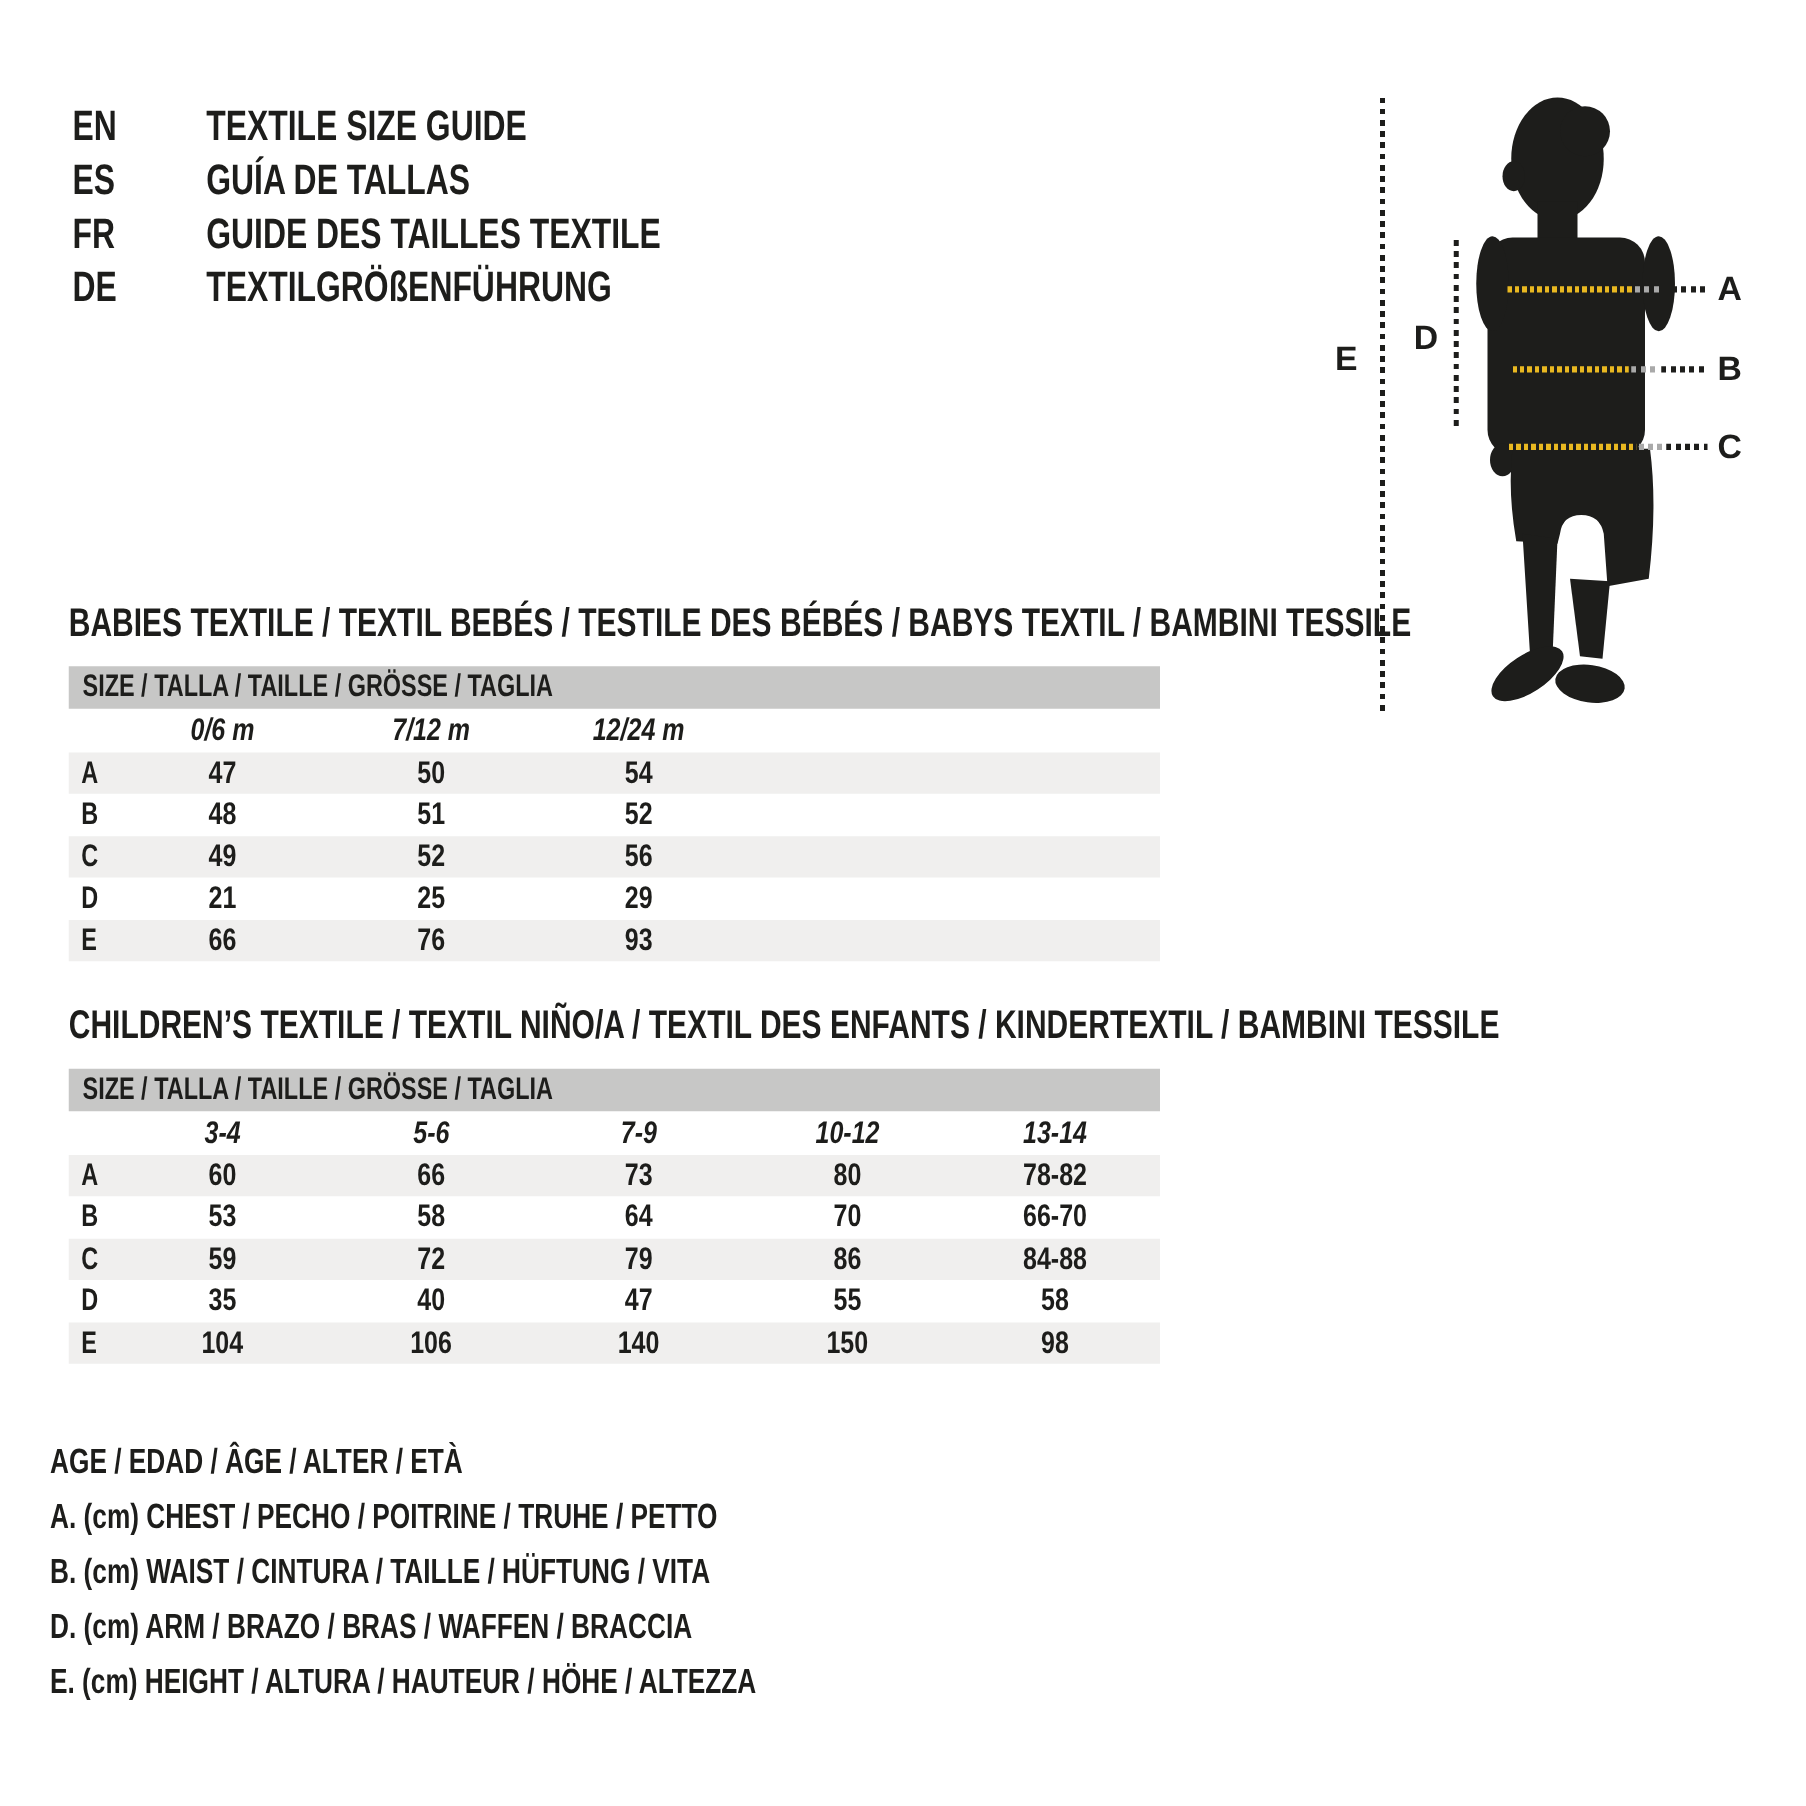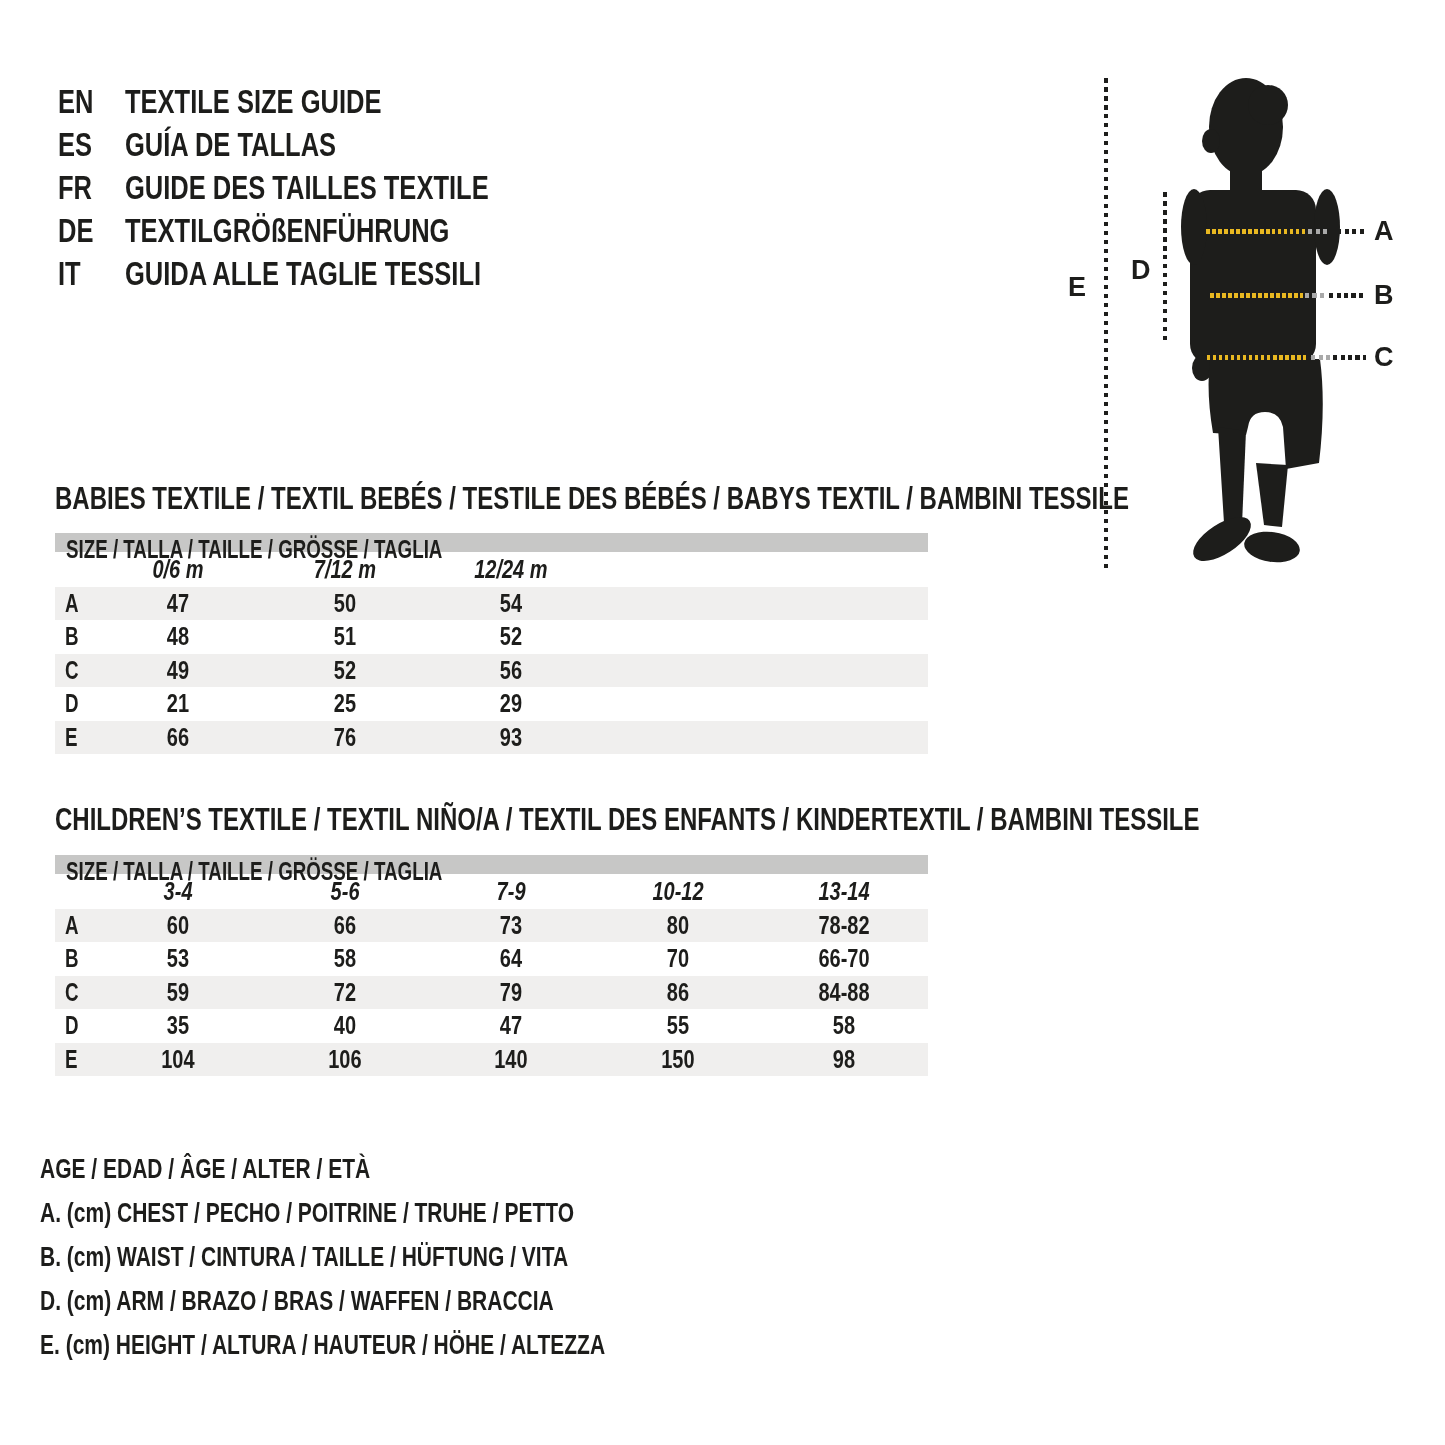--- a/index.html
+++ b/index.html
@@ -12,37 +12,37 @@
   html,body{margin:0;padding:0;background:#fff;}
   .page{
     position:relative;width:1445px;height:1445px;background:#fff;overflow:hidden;
     font-family:"Liberation Sans",sans-serif;font-weight:bold;color:var(--ink);
   }
   .cx{display:inline-block;transform:scaleX(0.75);transform-origin:0 50%;white-space:nowrap;}
   .cxc{display:inline-block;transform:scaleX(0.8);transform-origin:50% 50%;white-space:nowrap;}
 
   
   .lang-block{position:absolute;left:58px;top:80px;}
-  .lang-row{display:flex;height:43px;line-height:43px;font-size:34px;}
+  .lang-row{display:flex;height:43px;line-height:43px;font-size:34px;gap:40px;}
   .lang-code{width:67px;flex:0 0 67px;}
 
   
   .dash-v{position:absolute;width:4px;background:repeating-linear-gradient(180deg,var(--ink) 0 4.5px,transparent 4.5px 9px);}
   .dash-h{position:absolute;height:5px;}
   .dash-h.yellow{background:repeating-linear-gradient(90deg,var(--accent-yellow) 0 3.5px,transparent 3.5px 6px);}
   .dash-h.gray{background:repeating-linear-gradient(90deg,var(--mid-gray) 0 4px,transparent 4px 7.5px);}
   .dash-h.dark{background:repeating-linear-gradient(90deg,var(--ink) 0 4px,transparent 4px 7.5px);}
   .fig-label{position:absolute;font-size:27px;line-height:27px;}
 
   
   .section-heading{position:absolute;left:55px;font-size:32px;line-height:28px;}
 
   
   .tbl{position:absolute;left:55px;width:873px;}
-  .tbl-bar{height:19px;line-height:32px;background:var(--bar-gray);font-size:25px;padding-left:11px;box-sizing:border-box;}
+  .tbl-bar{height:34px;line-height:32px;background:var(--bar-gray);font-size:25px;padding-left:11px;box-sizing:border-box;}
   .tbl-row{display:grid;grid-template-columns:40px 166.5px 166.5px 166.5px 166.5px 166.5px;font-size:25px;}
   .tbl-colhead{height:35px;line-height:35px;font-style:italic;}
   .tbl-datarow{height:33.4px;line-height:33.4px;}
   .tbl-datarow.stripe{background:var(--stripe-gray);}
   .cell{text-align:center;}
   .rowlabel{text-align:left;padding-left:10px;}
 
   
   .legend{position:absolute;left:40px;top:1147px;}
   .legend-line{height:44px;line-height:44px;font-size:28px;}
@@ -63,24 +63,20 @@
       <span class="lang-code"><span class="cx">ES</span></span>
       <span class="cx">GUÍA DE TALLAS</span>
     </div>
     <div class="lang-row">
       <span class="lang-code"><span class="cx">FR</span></span>
       <span class="cx">GUIDE DES TAILLES TEXTILE</span>
     </div>
     <div class="lang-row">
       <span class="lang-code"><span class="cx">DE</span></span>
       <span class="cx">TEXTILGRÖßENFÜHRUNG</span>
-    </div>
-    <div class="lang-row">
-      <span class="lang-code"><span class="cx">IT</span></span>
-      <span class="cx">GUIDA ALLE TAGLIE TESSILI</span>
     </div>
   </div>
 
   <div class="dash-v" style="left:1104px;top:78px;height:492px;"></div>
   <div class="dash-v" style="left:1163px;top:192px;height:152px;"></div>
   <span class="fig-label" style="left:1068px;top:274px;">E</span>
   <span class="fig-label" style="left:1131px;top:257px;">D</span>
 
   <svg class="silhouette" viewBox="0 0 165 500" xmlns="http://www.w3.org/2000/svg">
     <g style="fill:var(--ink,#000)">

